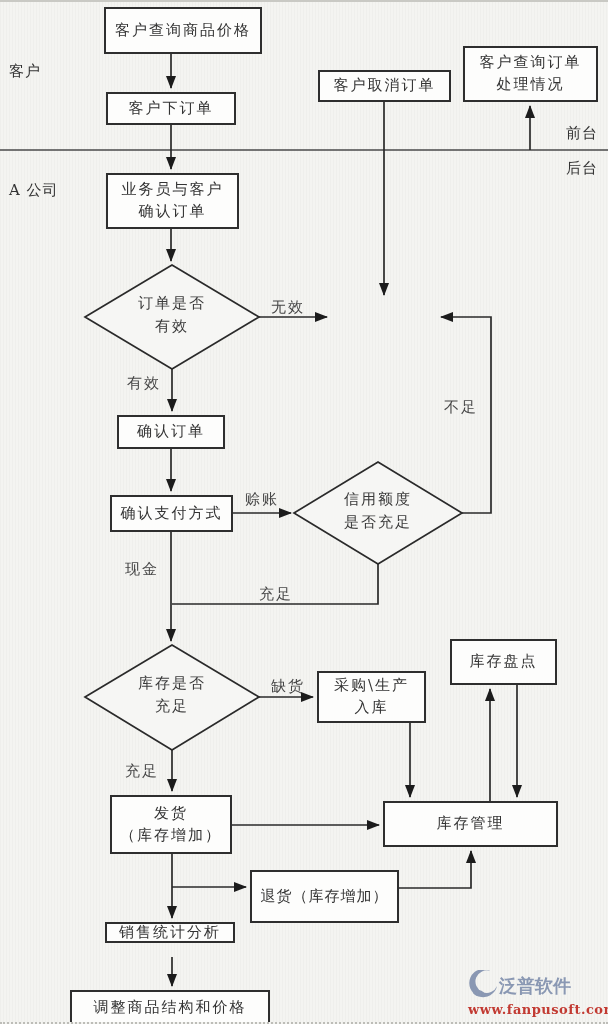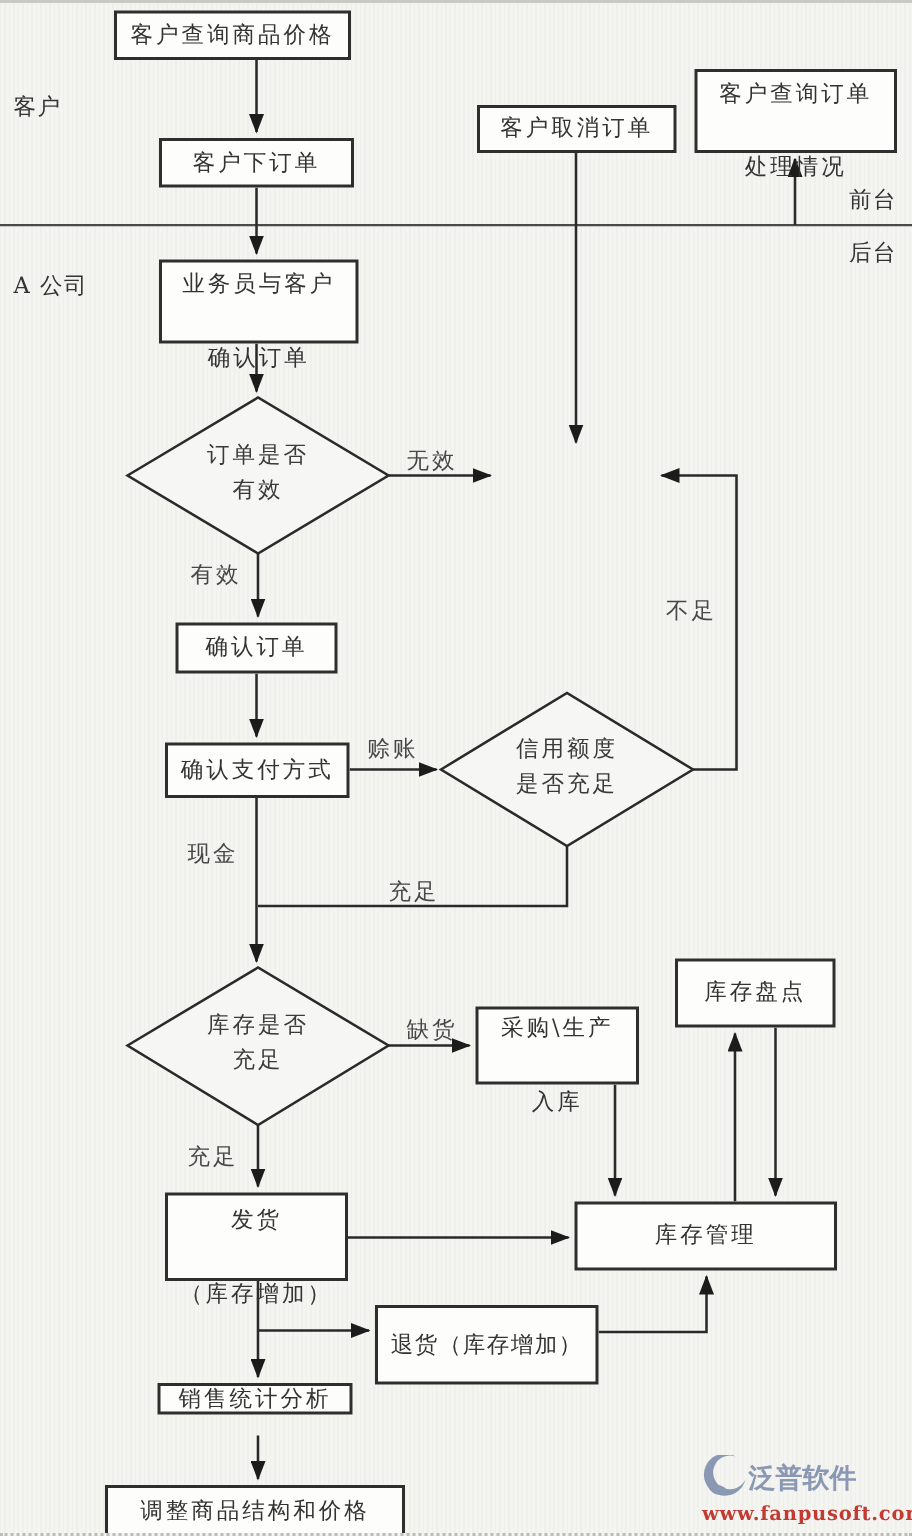--- a/index.html
+++ b/index.html
@@ -12,21 +12,21 @@
     box-sizing:border-box;
     font-family:"DejaVu Serif","Liberation Serif",serif;
   }
   #wires{position:absolute;left:0;top:0;z-index:0;}
   .node{
     position:absolute;z-index:2;box-sizing:border-box;
     background:#fdfdfc;border:2px solid #2e2e2e;
     display:flex;flex-direction:column;align-items:center;justify-content:center;
     font-size:15px;color:#333;letter-spacing:2px;line-height:1.45;text-align:center;
   }
-  .node .bl{display:block;margin-top:27px;}
+  .node .bl{display:block;}
   .dtext{
     position:absolute;z-index:2;width:124px;text-align:center;
     font-size:15px;color:#3a3a3a;letter-spacing:2px;line-height:1.55;
   }
   .lbl{
     position:absolute;z-index:2;font-size:15px;color:#474747;letter-spacing:2px;white-space:nowrap;
   }
   .lane-lbl{
     position:absolute;z-index:2;font-size:15px;color:#333;letter-spacing:1px;white-space:nowrap;
   }
@@ -79,21 +79,21 @@
       <polygon points="294,511 378,460 462,511 378,562"></polygon>
       <polygon points="85,695 172,643 259,695 172,748"></polygon>
     </g>
   </svg>
 
   <div class="lane-lbl" style="left:9px;top:60px">客户</div>
   <div class="lane-lbl" style="left:9px;top:179px">A 公司</div>
   <div class="lane-lbl" style="left:566px;top:122px">前台</div>
   <div class="lane-lbl" style="left:566px;top:157px">后台</div>
 
-  <div class="node" style="left:76px;top:5px;width:158px;height:33px">
+  <div class="node" style="left:104px;top:5px;width:158px;height:47px">
     <span>客户查询商品价格</span>
   </div>
   <div class="node" style="left:106px;top:90px;width:130px;height:33px">
     <span>客户下订单</span>
   </div>
   <div class="node" style="left:318px;top:68px;width:133px;height:32px">
     <span>客户取消订单</span>
   </div>
   <div class="node" style="left:463px;top:44px;width:135px;height:56px">
     <span class="bl">客户查询订单</span>

